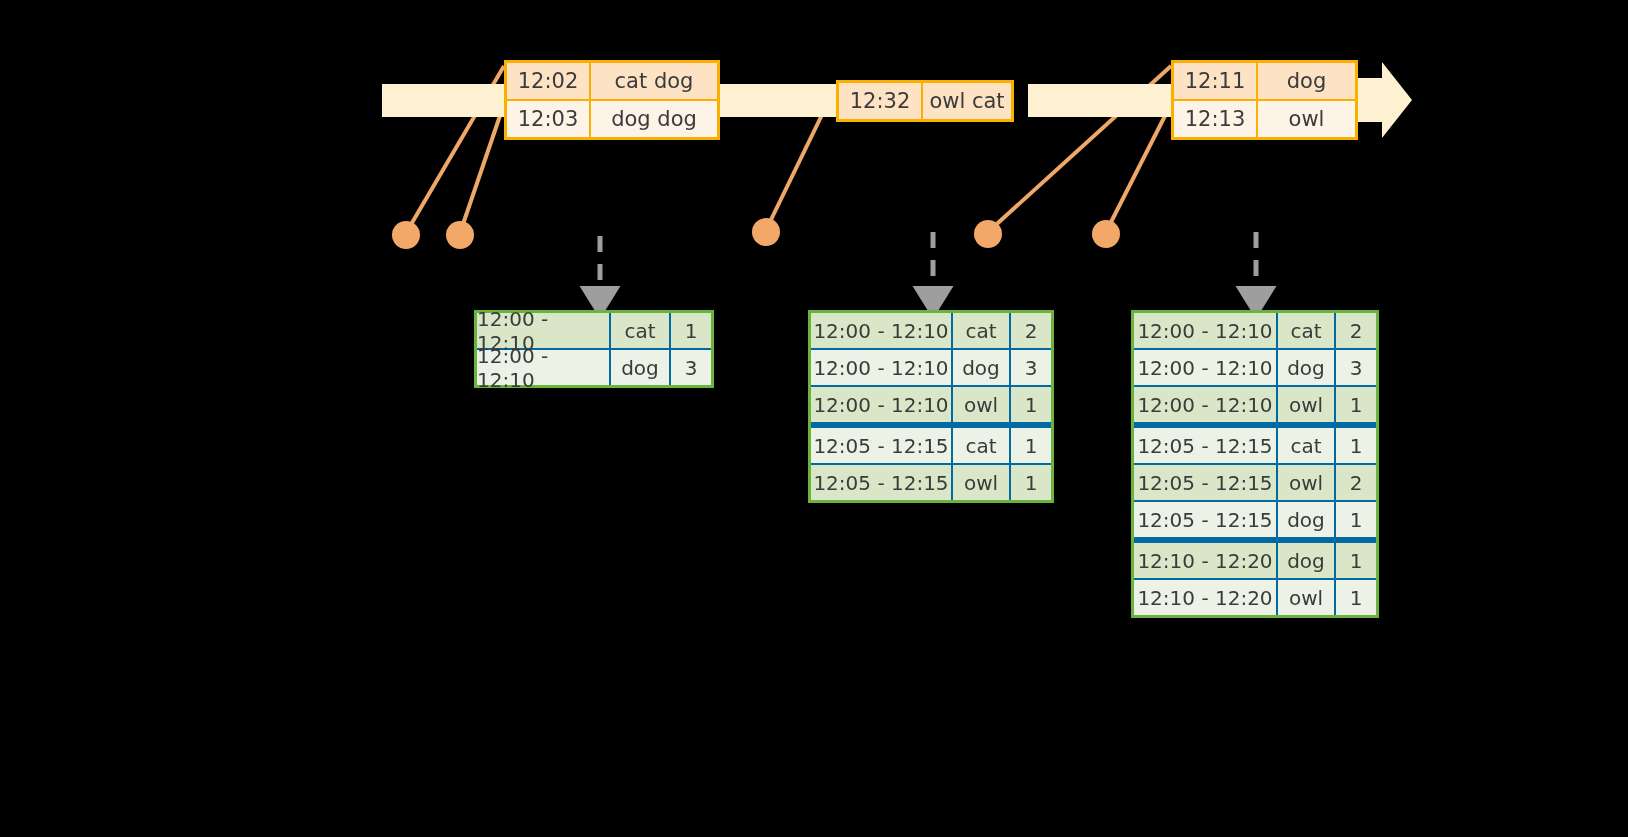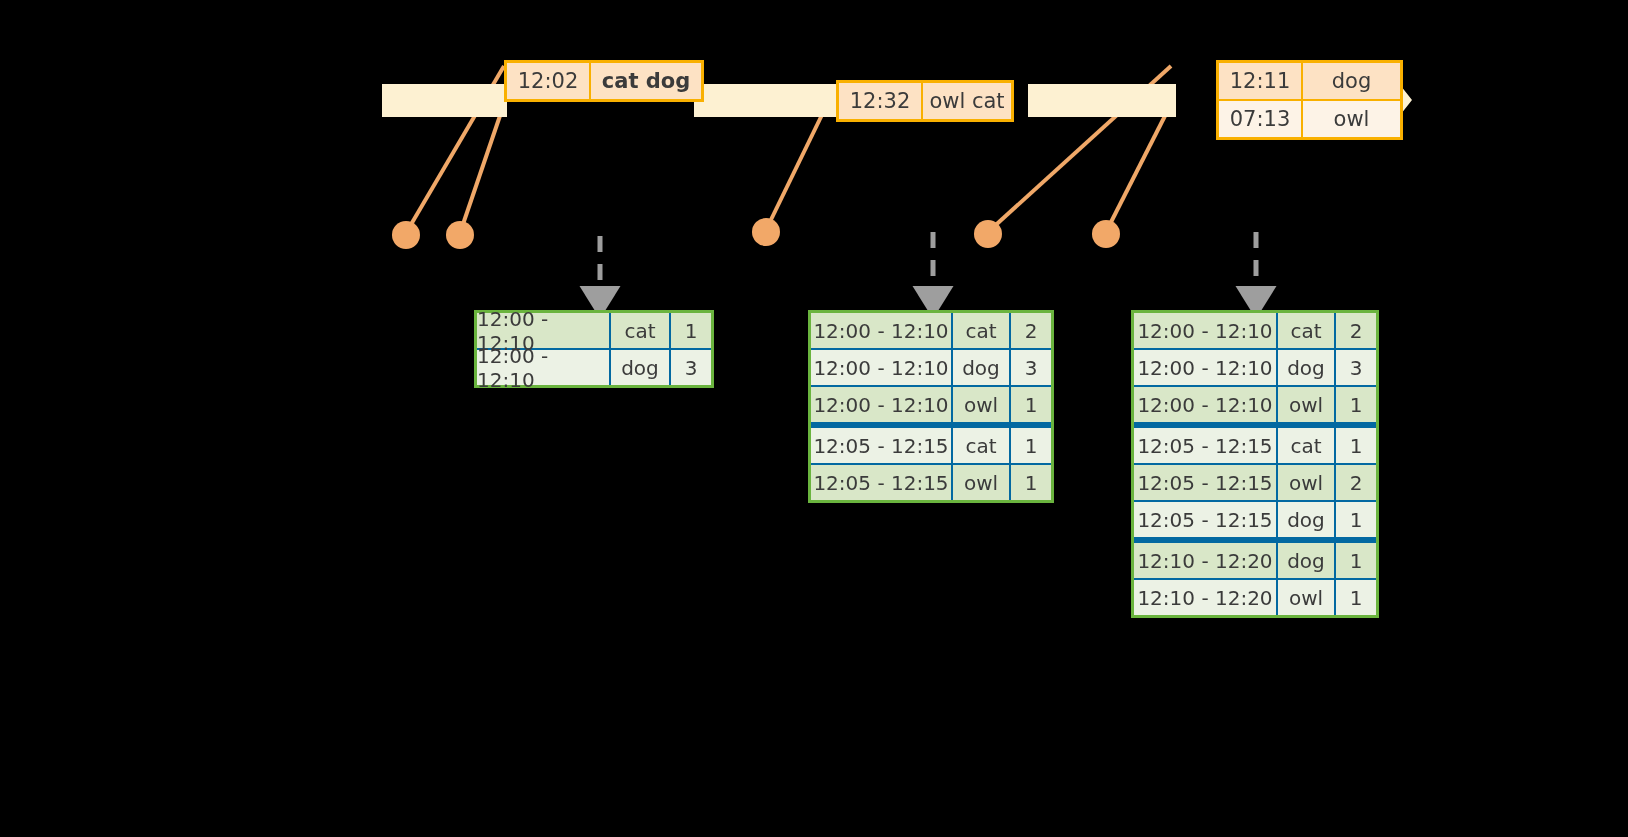--- a/index.html
+++ b/index.html
@@ -52,21 +52,21 @@
     align-items: center;
     justify-content: center;
     font-size: 21px;
     color: #3b3b3b;
     height: 36px;
     box-sizing: border-box;
   }
   .event-row.shade .event-cell { background: #fde2c4; }
   .event-row.light .event-cell { background: #fdf3e7; }
   .cell-time { width: 82px; }
-  .cell-words-wide { width: 110px; font-weight: bold; }
+  .cell-words-wide { width: 126px; }
   .cell-words-med { width: 88px; }
   .cell-words-narrow { width: 97px; }
 
   
   .result-table {
     position: absolute;
     border: 3px solid #6ab43e;
     background: #0369a1;
     display: flex;
     flex-direction: column;
@@ -147,36 +147,40 @@
   <div class="timeline-bar" style="left:382px; top:84px; width:125px; height:33px;"></div>
   <div class="timeline-bar" style="left:694px; top:84px; width:145px; height:33px;"></div>
   <div class="timeline-bar" style="left:1028px; top:84px; width:148px; height:33px;"></div>
   <div class="timeline-bar" style="left:1338px; top:84px; width:24px; height:33px;"></div>
 
   <div class="event-box" style="left:504px; top:60px;">
     <div class="event-row shade">
       <div class="event-cell cell-time">12:02</div>
       <div class="event-cell cell-words-wide">cat dog</div>
     </div>
+    <div class="event-row light">
+      <div class="event-cell cell-time">12:03</div>
+      <div class="event-cell cell-words-wide">dog dog</div>
+    </div>
   </div>
 
   <div class="event-box" style="left:836px; top:80px;">
     <div class="event-row shade">
       <div class="event-cell cell-time">12:32</div>
       <div class="event-cell cell-words-med">owl cat</div>
     </div>
   </div>
 
-  <div class="event-box" style="left:1171px; top:60px;margin-left:45px;">
+  <div class="event-box" style="left:1171px; top:60px;">
     <div class="event-row shade">
       <div class="event-cell cell-time">12:11</div>
       <div class="event-cell cell-words-narrow">dog</div>
     </div>
     <div class="event-row light">
-      <div class="event-cell cell-time">07:13</div>
+      <div class="event-cell cell-time">12:13</div>
       <div class="event-cell cell-words-narrow">owl</div>
     </div>
   </div>
 
   <div class="result-table t1" style="left:474px; top:310px;">
     <div class="res-row shade">
       <div class="res-cell c-window">12:00 - 12:10</div>
       <div class="res-cell c-word">cat</div>
       <div class="res-cell c-count">1</div>
     </div>

